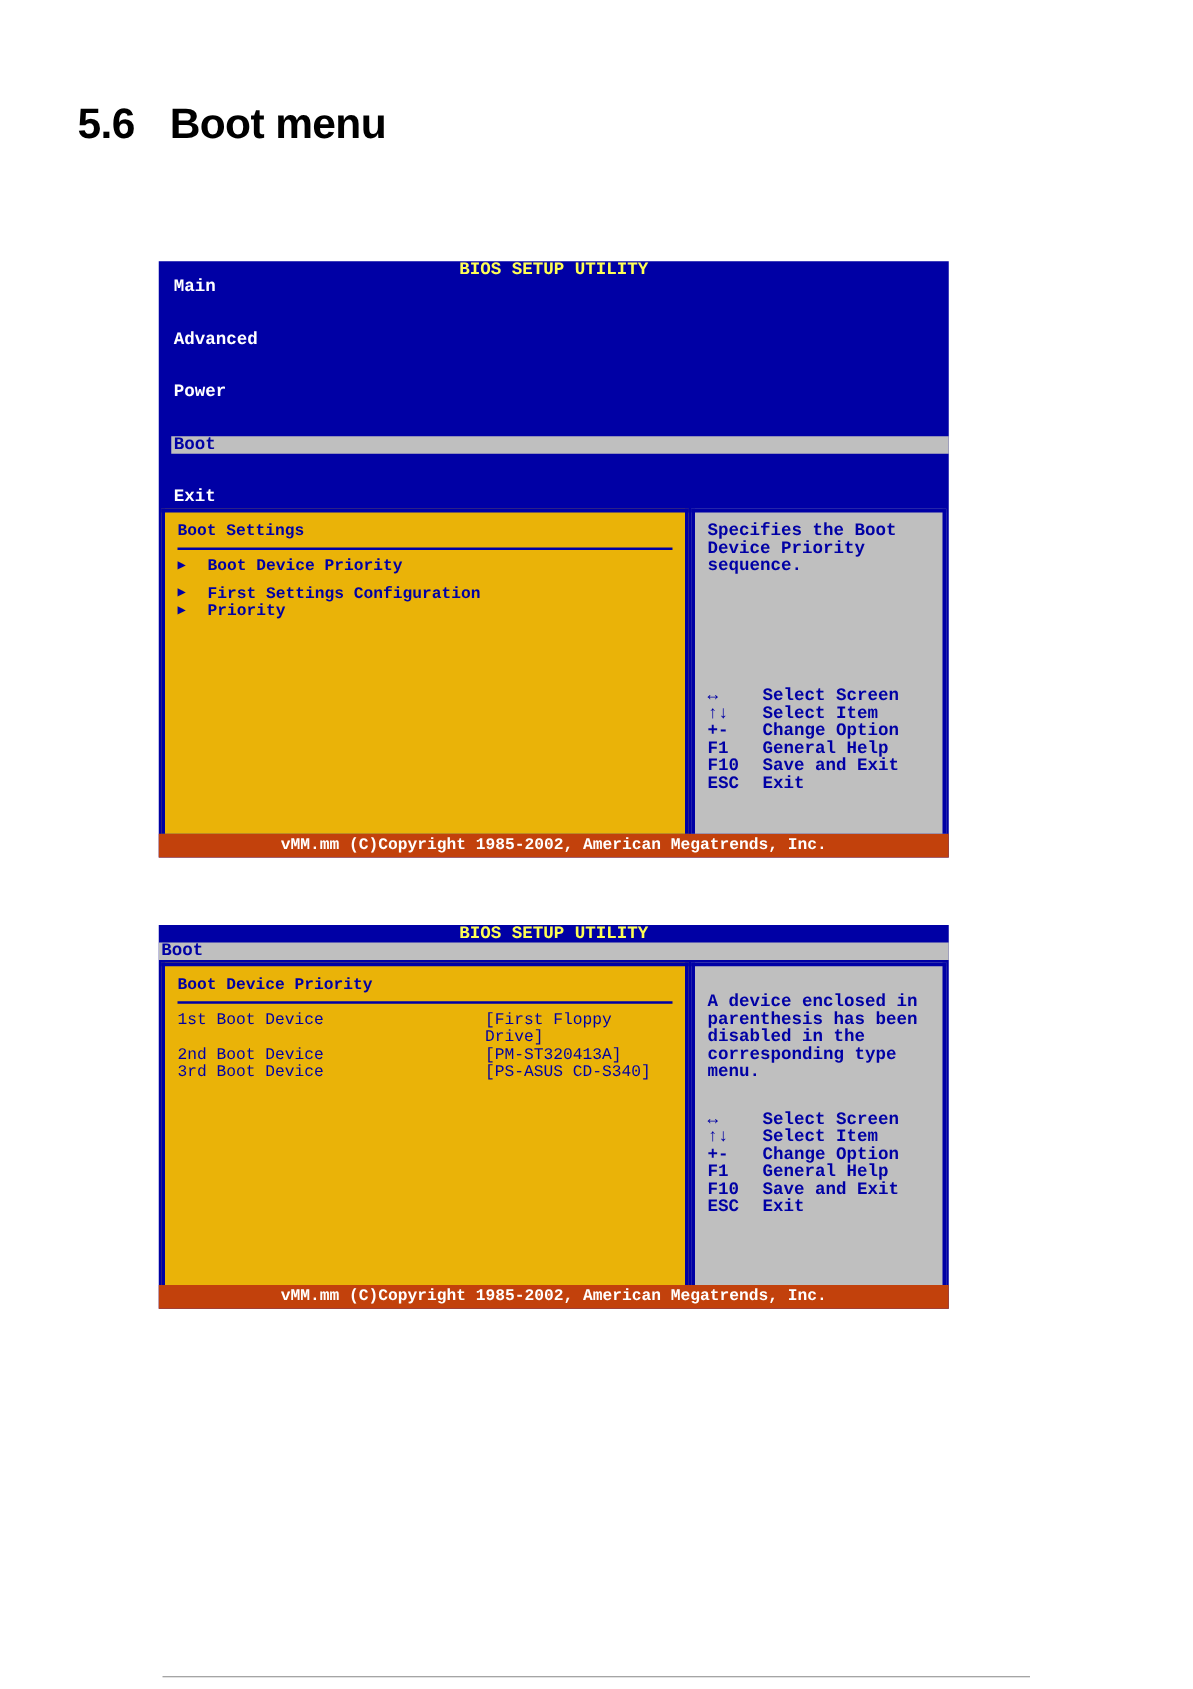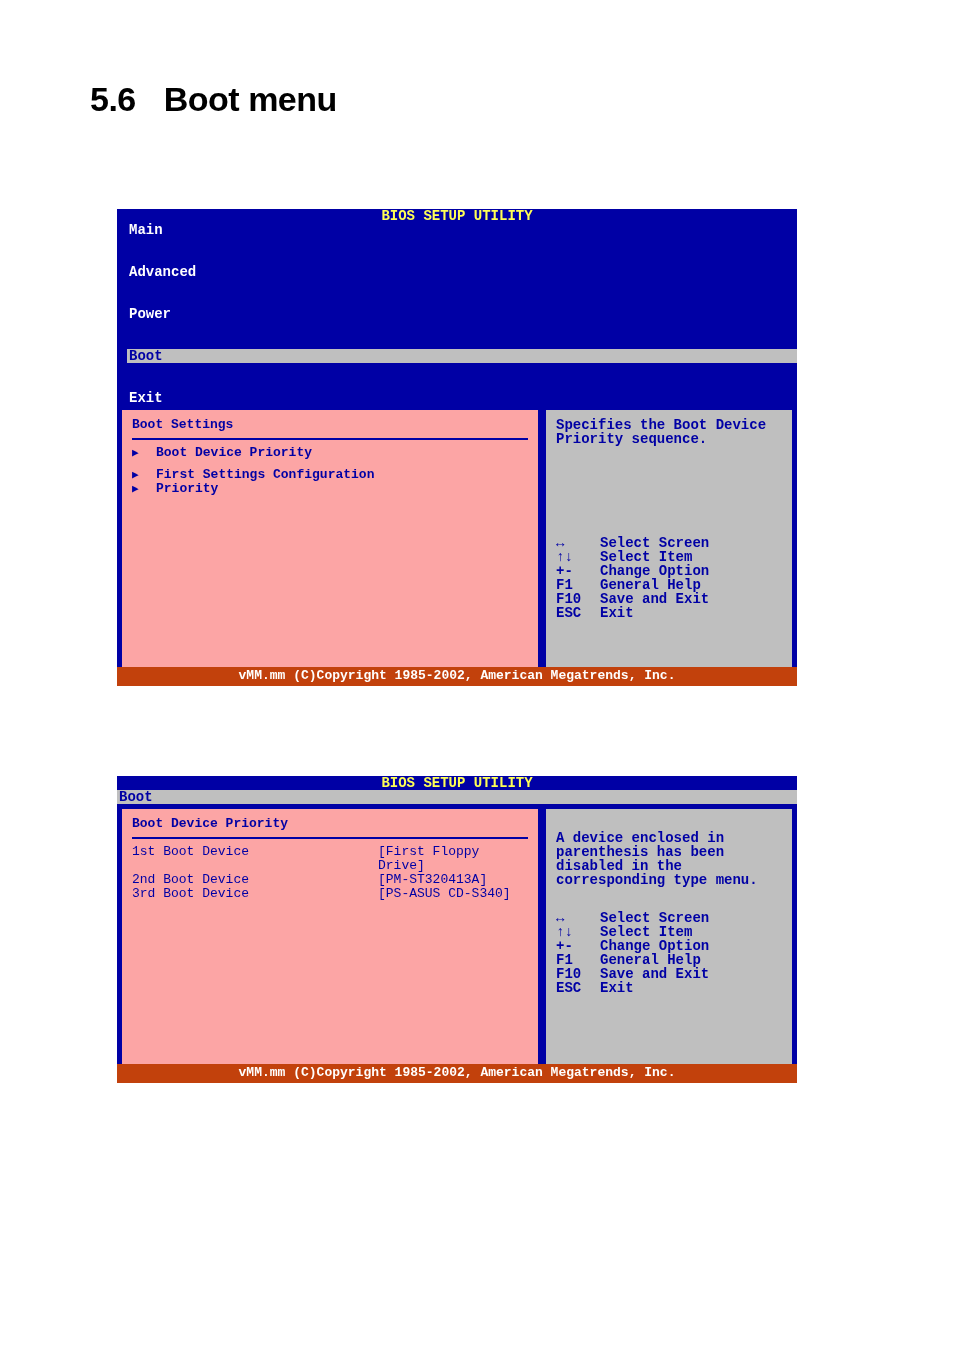--- a/index.html
+++ b/index.html
@@ -2,36 +2,36 @@
 <html><head>
 <meta charset="utf-8">
 <style>
   body {
     margin: 0;
     background: #fff;
     font-family: "Courier New", monospace;
     width: 954px;
   }
   .page {
-    padding: 80px 130px 40px 90px;
+    padding: 80px 130px 40px 62px;
     box-sizing: border-box;
   }
   .heading {
     font-family: "Arial Black", "Impact", sans-serif;
     font-weight: 900;
     font-size: 34px;
     margin-bottom: 90px;
     letter-spacing: -0.5px;
   }
   .heading .num {
     margin-right: 28px;
   }
   .bios {
-    width: 680px;
-    margin: 0 auto 90px auto;
+    width: 632px;
+    margin: 0 auto 54px auto;
     background: #0000a5;
     box-sizing: border-box;
   }
   .bios-title {
     color: #ffff55;
     text-align: center;
     font-weight: bold;
     font-size: 14px;
     line-height: 14px;
   }
@@ -51,21 +51,21 @@
   .menu-item.selected {
     background: #bfbfbf;
     color: #0000a5;
     font-weight: bold;
   }
   .panels {
     display: flex;
   }
   .panel-left {
     flex: 0 0 422px;
-    background: #fca5a5;
+    background: #eab308;
     border: 3px solid #0000a5;
     border-bottom: 0;
     margin: 2px 2px 0 2px;
     box-sizing: border-box;
     position: relative;
     min-height: 260px;
     padding: 8px 10px 10px 10px;
     color: #0000a5;
     font-size: 13px;
     line-height: 14px;

